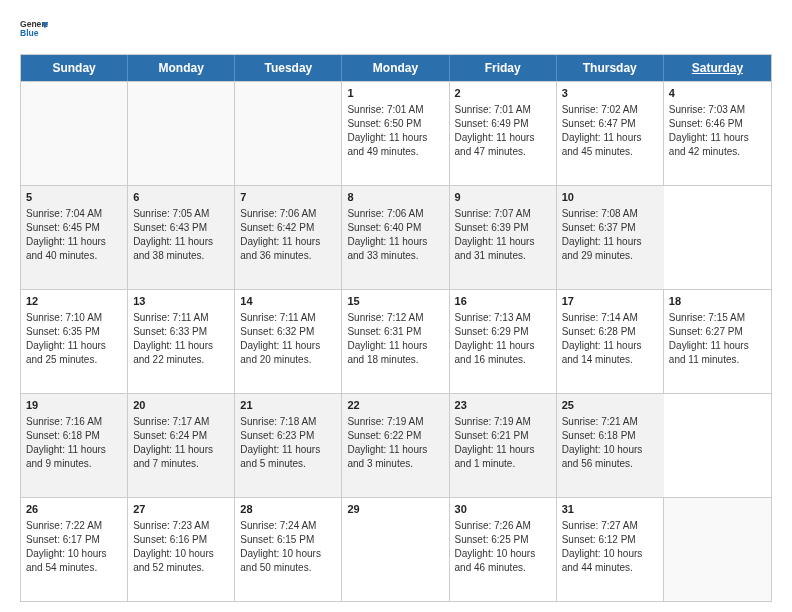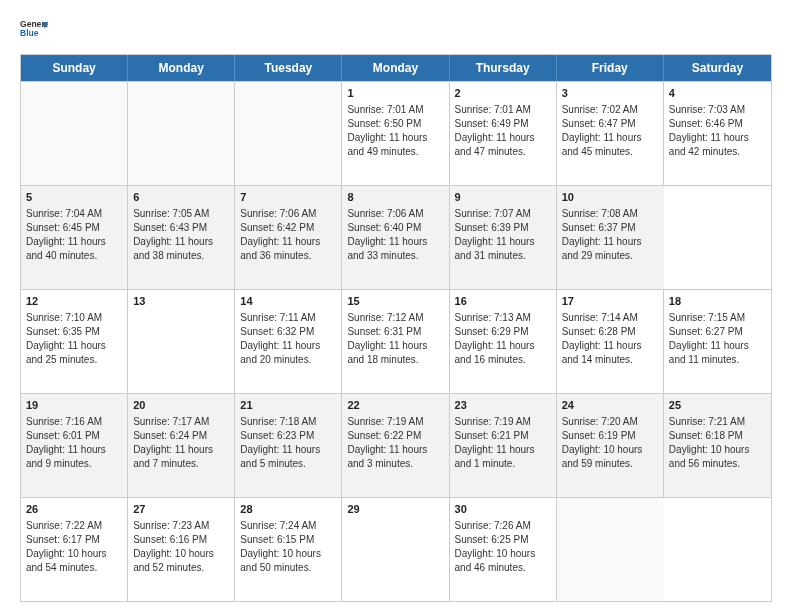--- a/index.html
+++ b/index.html
@@ -56,21 +56,21 @@
       background: #2c6fad;
     }
     .cal-header-cell {
       color: #fff;
       font-size: 12px;
       font-weight: bold;
       text-align: center;
       padding: 6px 4px;
       border-right: 1px solid #5591c9;
     }
-    .cal-header-cell:last-child { border-right: none; }
+    .cal-header-cell:last-child { border-right: none; text-decoration: underline; }
     .cal-body {
       flex: 1;
       display: flex;
       flex-direction: column;
     }
     .cal-row {
       display: grid;
       grid-template-columns: repeat(7, 1fr);
       flex: 1;
       border-top: 1px solid #ccc;
@@ -118,22 +118,22 @@
       <div class="subtitle"></div>
     </div>
   </div>
 
   <div class="calendar">
     <div class="cal-header">
     <div class="cal-header-cell">Sunday</div>
         <div class="cal-header-cell">Monday</div>
         <div class="cal-header-cell">Tuesday</div>
         <div class="cal-header-cell">Monday</div>
+        <div class="cal-header-cell">Friday</div>
         <div class="cal-header-cell">Thursday</div>
-        <div class="cal-header-cell">Friday</div>
         <div class="cal-header-cell">Saturday</div>
       </div>
     <div class="cal-body">
     <div class="cal-row">
           <div class="cal-cell empty"></div>
           <div class="cal-cell empty"></div>
           <div class="cal-cell empty"></div>
           <div class="cal-cell">
             <div class="day-num">1</div>
             <div class="cell-info">Sunrise: 7:01 AM
@@ -210,20 +210,24 @@
         <div class="cal-row">
           <div class="cal-cell">
             <div class="day-num">12</div>
             <div class="cell-info">Sunrise: 7:10 AM
 Sunset: 6:35 PM
 Daylight: 11 hours
 and 25 minutes.</div>
           </div>
           <div class="cal-cell">
             <div class="day-num">13</div>
+            <div class="cell-info">Sunrise: 7:11 AM
+Sunset: 6:33 PM
+Daylight: 11 hours
+and 22 minutes.</div>
           </div>
           <div class="cal-cell">
             <div class="day-num">14</div>
             <div class="cell-info">Sunrise: 7:11 AM
 Sunset: 6:32 PM
 Daylight: 11 hours
 and 20 minutes.</div>
           </div>
           <div class="cal-cell">
             <div class="day-num">15</div>
@@ -251,21 +255,21 @@
             <div class="cell-info">Sunrise: 7:15 AM
 Sunset: 6:27 PM
 Daylight: 11 hours
 and 11 minutes.</div>
           </div>
         </div>
         <div class="cal-row alt-row">
           <div class="cal-cell">
             <div class="day-num">19</div>
             <div class="cell-info">Sunrise: 7:16 AM
-Sunset: 6:01 PM
+Sunset: 6:18 PM
 Daylight: 11 hours
 and 9 minutes.</div>
           </div>
           <div class="cal-cell">
             <div class="day-num">20</div>
             <div class="cell-info">Sunrise: 7:17 AM
 Sunset: 6:24 PM
 Daylight: 11 hours
 and 7 minutes.</div>
           </div>
@@ -284,27 +288,20 @@
 and 3 minutes.</div>
           </div>
           <div class="cal-cell">
             <div class="day-num">23</div>
             <div class="cell-info">Sunrise: 7:19 AM
 Sunset: 6:21 PM
 Daylight: 11 hours
 and 1 minute.</div>
           </div>
           <div class="cal-cell">
-            <div class="day-num">24</div>
-            <div class="cell-info">Sunrise: 7:20 AM
-Sunset: 6:19 PM
-Daylight: 10 hours
-and 59 minutes.</div>
-          </div>
-          <div class="cal-cell">
             <div class="day-num">25</div>
             <div class="cell-info">Sunrise: 7:21 AM
 Sunset: 6:18 PM
 Daylight: 10 hours
 and 56 minutes.</div>
           </div>
         </div>
         <div class="cal-row">
           <div class="cal-cell">
             <div class="day-num">26</div>
@@ -329,18 +326,25 @@
           </div>
           <div class="cal-cell">
             <div class="day-num">29</div>
           </div>
           <div class="cal-cell">
             <div class="day-num">30</div>
             <div class="cell-info">Sunrise: 7:26 AM
 Sunset: 6:25 PM
 Daylight: 10 hours
 and 46 minutes.</div>
+          </div>
+          <div class="cal-cell">
+            <div class="day-num">31</div>
+            <div class="cell-info">Sunrise: 7:27 AM
+Sunset: 6:12 PM
+Daylight: 10 hours
+and 44 minutes.</div>
           </div>
           <div class="cal-cell empty"></div>
         </div>
       </div>
   </div>
 </div>
 
 </body></html>

